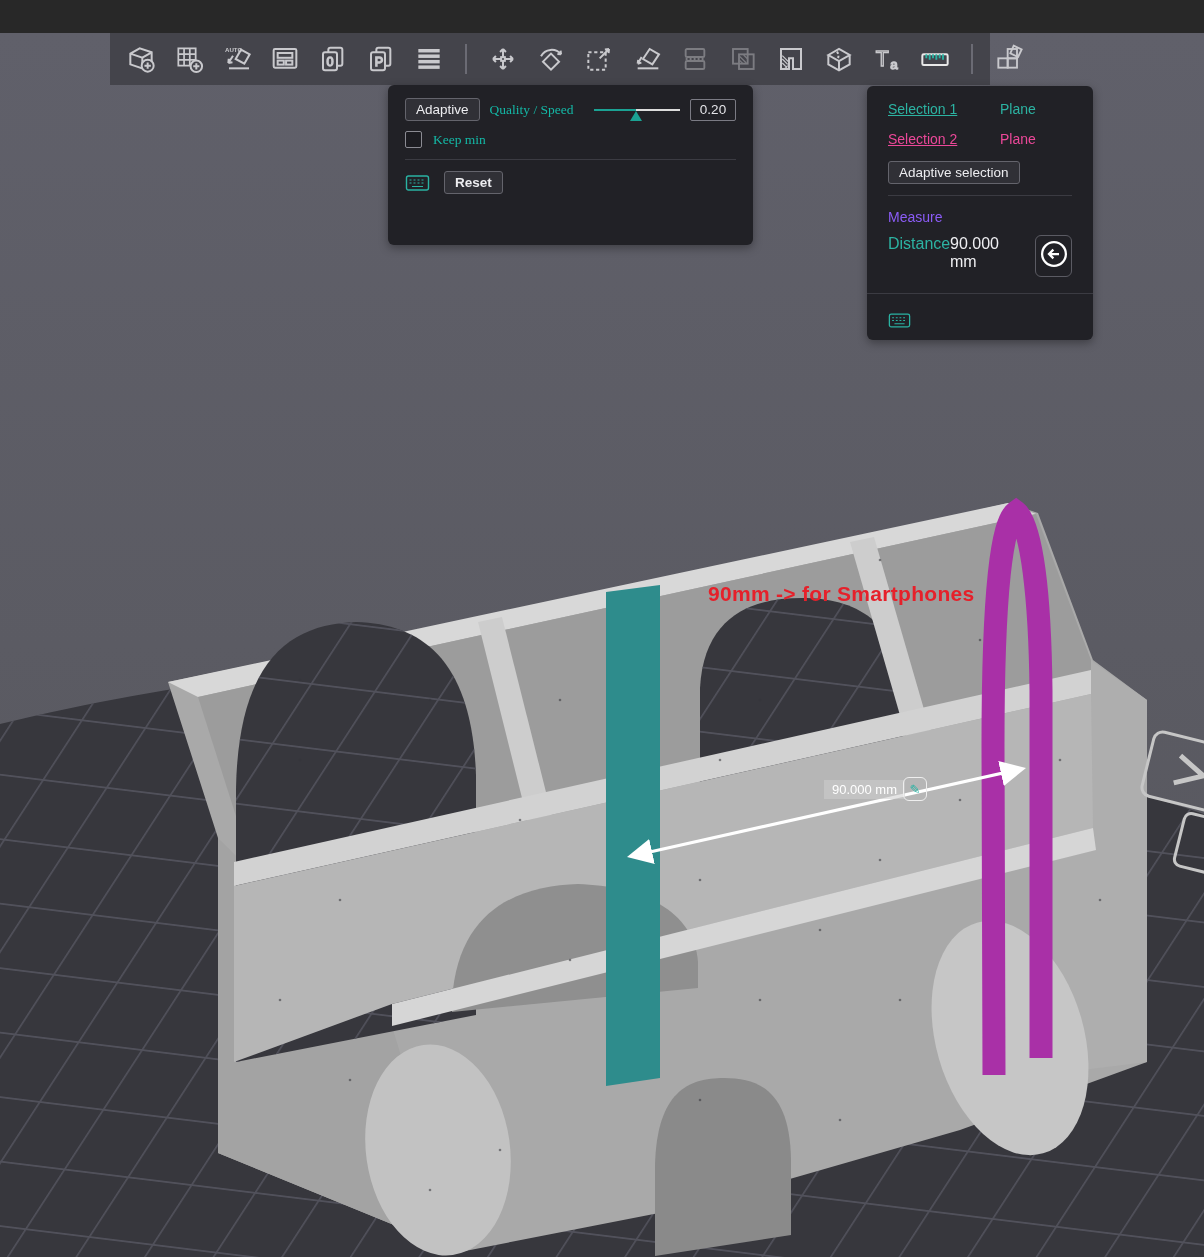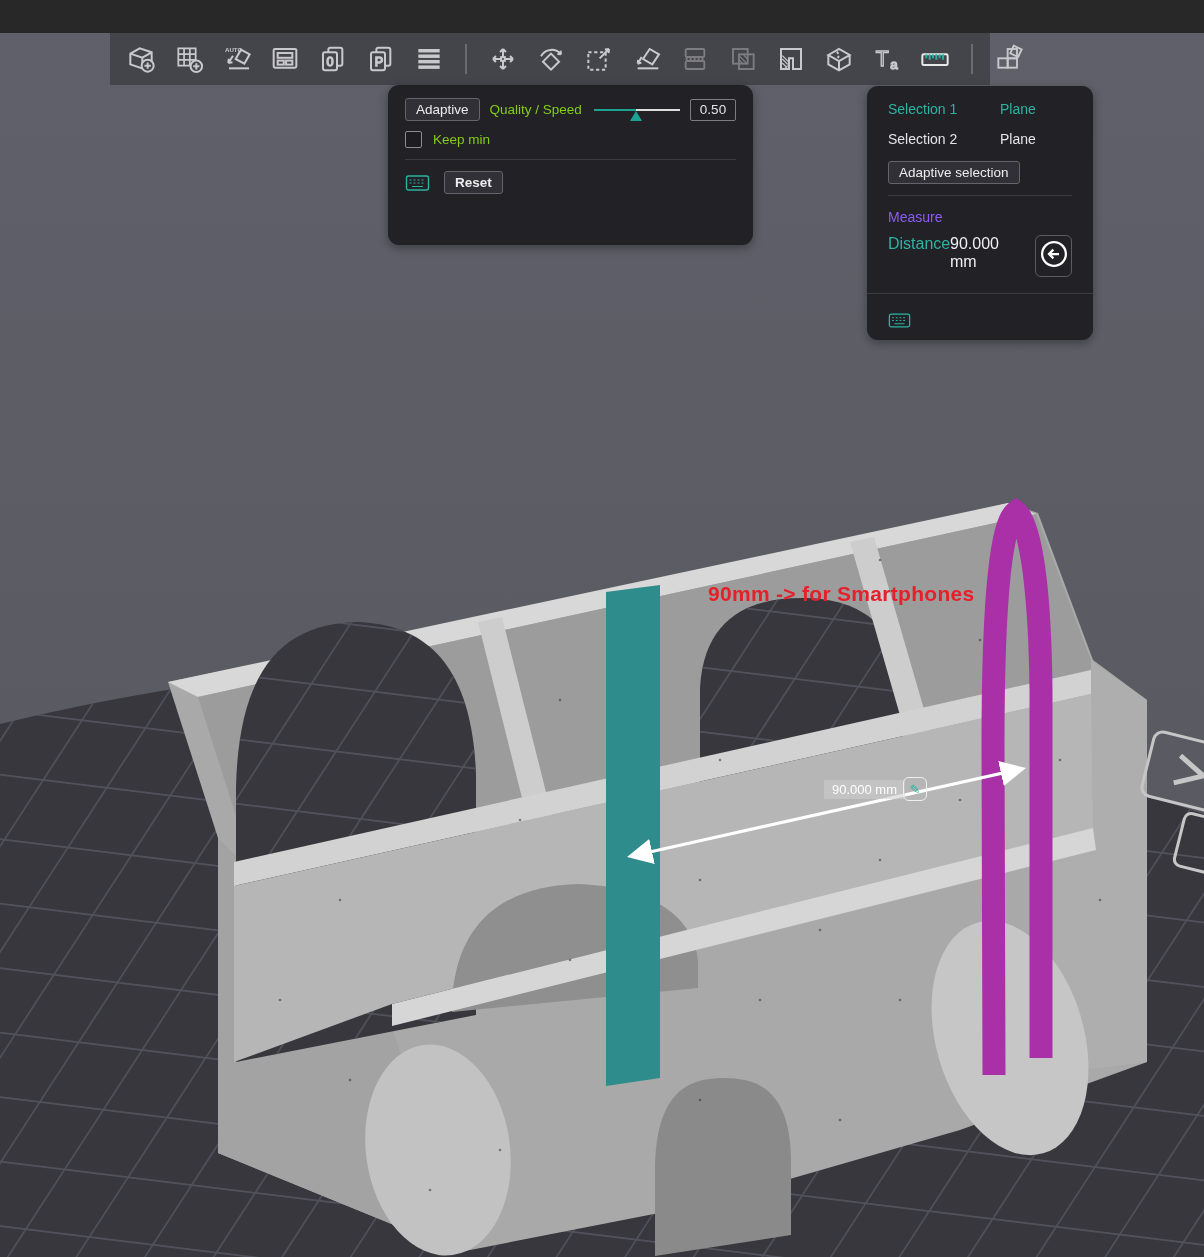--- a/index.html
+++ b/index.html
@@ -12,44 +12,44 @@
 
   
   #toolbar{position:absolute;left:110px;top:0;width:880px;height:52px;background:#44444b;
     display:flex;align-items:center;padding:0 12px;gap:10px;z-index:5;}
   .tbtn{width:38px;height:40px;display:flex;align-items:center;justify-content:center;flex:none;}
   .tbtn svg{display:block;}
   .tsep{width:2px;height:30px;background:#6b6b74;margin:0 7px;flex:none;}
   .tool-disabled{opacity:.42;}
 
   
-  .panel{position:absolute;background:#212126;border-radius:11px;color:#e4e4e8;font-size:13.5px;
+  .panel{position:absolute;background:#212126;border-radius:6px;color:#e4e4e8;font-size:13.5px;
     box-shadow:0 3px 10px rgba(0,0,0,.35);z-index:6;}
   #smooth-panel{left:388px;top:52px;width:365px;height:160px;padding:13px 17px;}
   #measure-panel{left:867px;top:53px;width:226px;height:254px;padding:15px 21px;}
   .prow{display:flex;align-items:center;margin-bottom:10px;}
   .ui-btn{background:#303036;border:1px solid #64646c;border-radius:3px;color:#ededf0;
     font-size:13.5px;padding:3px 10px;text-align:center;cursor:default;}
   .mode-btn{min-width:62px;margin-right:10px;}
-  .plabel{color:#84cc16;}
+  .plabel{color:#14b8a6;font-family:Liberation Serif, serif;}
   .slider{position:relative;flex:1;height:16px;margin:0 10px 0 4px;}
   .slider .track{position:absolute;left:0;right:0;top:7px;height:2px;background:#dcdcdc;}
   .slider .fill{position:absolute;left:0;top:7px;height:2px;background:#1ba293;}
   .slider .handle{position:absolute;top:9px;width:0;height:0;margin-left:-6px;
     border-left:6px solid transparent;border-right:6px solid transparent;border-bottom:10px solid #1ba293;}
   .valbox{width:46px;height:22px;border:1px solid #7b7b84;border-radius:2px;display:flex;
     align-items:center;justify-content:center;font-size:13.5px;flex:none;}
   .checkbox{width:17px;height:17px;border:1px solid #8b8b93;border-radius:2px;background:#1c1c21;
     margin-right:11px;flex:none;}
   .pdivider{border-top:1px solid #3b3b42;margin:11px 0;}
   .kbd-icon{flex:none;margin-right:14px;display:flex;}
   .sel-row{display:flex;margin-bottom:14px;font-size:14px;}
-  .sel-label{width:92px;flex:none;}
+  .sel-label{width:92px;flex:none;text-decoration:underline;}
   .teal{color:#2cb3a2;}
-  .magenta{color:#e5e5e5;}
+  .magenta{color:#ec4899;}
   #measure-title{margin:13px 0 10px 0;color:#8b5cf6;font-size:14px;}
   #distance-row{display:flex;align-items:flex-start;font-size:16px;}
   #back-btn{margin-left:14px;width:41px;height:42px;border:1px solid #5b5b63;border-radius:6px;
     display:flex;align-items:center;justify-content:center;background:transparent;}
   #mp-bottom-divider{position:absolute;left:0;right:0;bottom:46px;border-top:1px solid #3b3b42;}
   #mp-kbd{position:absolute;left:21px;bottom:11px;display:flex;}
 
   
   #annotation{position:absolute;left:675px;top:549px;color:#e6202a;font-size:21px;font-weight:bold;
     white-space:nowrap;z-index:3;letter-spacing:.3px;margin-left:33px;}
@@ -329,21 +329,21 @@
 
   <div id="smooth-panel" class="panel">
     <div class="prow">
       <div class="ui-btn mode-btn">Adaptive</div>
       <span class="plabel" style="width:100px;">Quality / Speed</span>
       <div class="slider">
         <div class="track"></div>
             <div class="fill" style="width:49%;"></div>
             <div class="handle" style="left:49%;"></div>
       </div>
-      <div class="valbox">0.50</div>
+      <div class="valbox">0.20</div>
     </div>
     <div class="prow" style="margin-bottom:6px;">
       <div class="checkbox"></div>
       <span class="plabel">Keep min</span>
     </div>
     <div class="pdivider"></div>
     <div class="prow" style="margin-bottom:0;font-weight:bold;">
       <span class="kbd-icon">
             <svg width="25" height="18" viewBox="0 0 25 18" fill="none" stroke="#2ab3a3" stroke-width="1.4">
               <rect x="1.5" y="2" width="22" height="14" rx="2"></rect>

